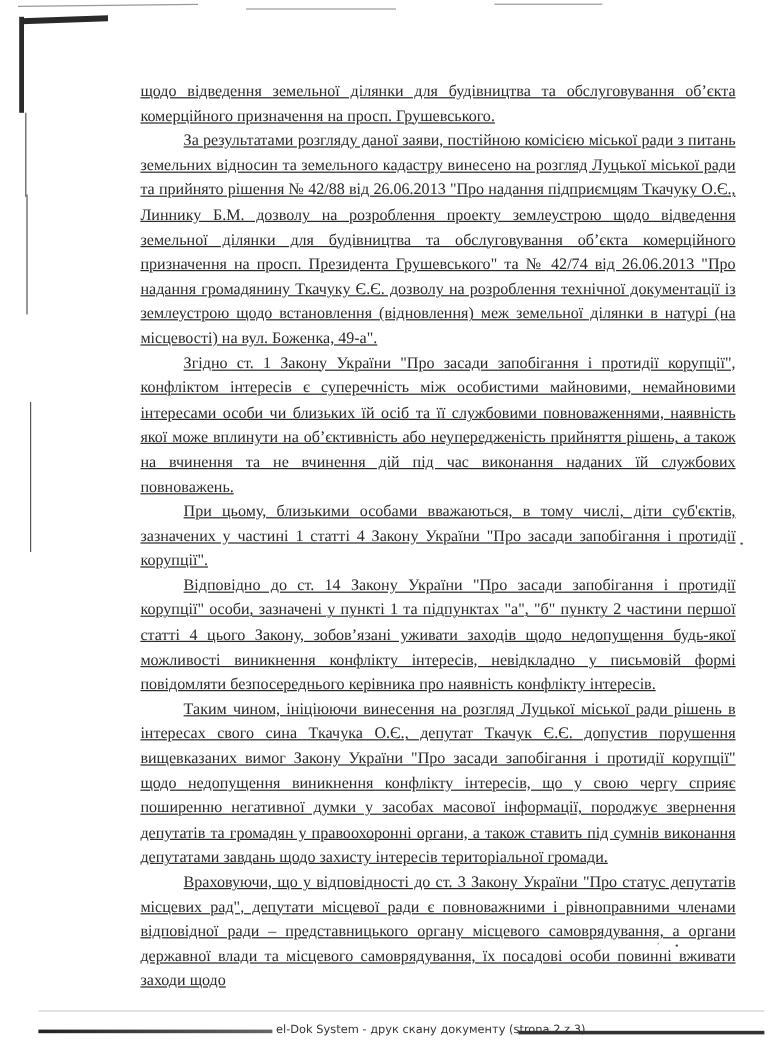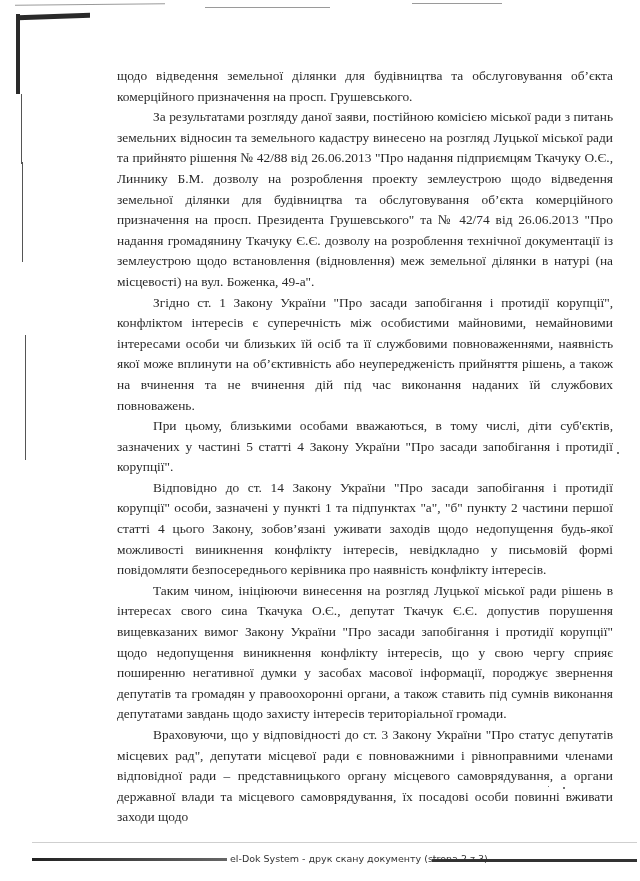--- a/index.html
+++ b/index.html
@@ -47,20 +47,21 @@
       left: 117px;
       top: 66px;
       width: 496px;
       font-size: 13.4px;
       line-height: 20.6px;
       text-align: justify;
     }
     .page-body p {
       margin: 0;
       text-indent: 36px;
+      text-decoration: underline;
     }
     .page-body p.no-indent {
       text-indent: 0;
     }
     .footer-rule {
       position: absolute;
       left: 32px;
       top: 842px;
       width: 605px;
       height: 1px;
@@ -120,21 +121,21 @@
 <div class="margin-line" style="left:22px; top:162px; height:100px;"></div>
 <div class="margin-line" style="left:25px; top:335px; height:125px;"></div>
 <div class="speck" style="left:617px; top:452px;"></div>
 <div class="speck" style="left:563px; top:787px;"></div>
 <div class="speck" style="left:548px; top:786px; width:1px; height:1px;"></div>
 
 <div class="page-body">
   <p class="no-indent">щодо відведення земельної ділянки для будівництва та обслуговування об’єкта комерційного призначення на просп. Грушевського.</p>
   <p>За результатами розгляду даної заяви, постійною комісією міської ради з питань земельних відносин та земельного кадастру винесено на розгляд Луцької міської ради та прийнято рішення № 42/88 від 26.06.2013 "Про надання підприємцям Ткачуку О.Є., Линнику Б.М. дозволу на розроблення проекту землеустрою щодо відведення земельної ділянки для будівництва та обслуговування об’єкта комерційного призначення на просп. Президента Грушевського" та № 42/74 від 26.06.2013 "Про надання громадянину Ткачуку Є.Є. дозволу на розроблення технічної документації із землеустрою щодо встановлення (відновлення) меж земельної ділянки в натурі (на місцевості) на вул. Боженка, 49-а".</p>
   <p>Згідно ст. 1 Закону України "Про засади запобігання і протидії корупції", конфліктом інтересів є суперечність між особистими майновими, немайновими інтересами особи чи близьких їй осіб та її службовими повноваженнями, наявність якої може вплинути на об’єктивність або неупередженість прийняття рішень, а також на вчинення та не вчинення дій під час виконання наданих їй службових повноважень.</p>
-  <p>При цьому, близькими особами вважаються, в тому числі, діти суб'єктів, зазначених у частині 5 статті 4 Закону України "Про засади запобігання і протидії корупції".</p>
+  <p>При цьому, близькими особами вважаються, в тому числі, діти суб'єктів, зазначених у частині 1 статті 4 Закону України "Про засади запобігання і протидії корупції".</p>
   <p>Відповідно до ст. 14 Закону України "Про засади запобігання і протидії корупції" особи, зазначені у пункті 1 та підпунктах "а", "б" пункту 2 частини першої статті 4 цього Закону, зобов’язані уживати заходів щодо недопущення будь-якої можливості виникнення конфлікту інтересів, невідкладно у письмовій формі повідомляти безпосереднього керівника про наявність конфлікту інтересів.</p>
   <p>Таким чином, ініціюючи винесення на розгляд Луцької міської ради рішень в інтересах свого сина Ткачука О.Є., депутат Ткачук Є.Є. допустив порушення вищевказаних вимог Закону України "Про засади запобігання і протидії корупції" щодо недопущення виникнення конфлікту інтересів, що у свою чергу сприяє поширенню негативної думки у засобах масової інформації, породжує звернення депутатів та громадян у правоохоронні органи, а також ставить під сумнів виконання депутатами завдань щодо захисту інтересів територіальної громади.</p>
   <p>Враховуючи, що у відповідності до ст. 3 Закону України "Про статус депутатів місцевих рад", депутати місцевої ради є повноважними і рівноправними членами відповідної ради – представницького органу місцевого самоврядування, а органи державної влади та місцевого самоврядування, їх посадові особи повинні вживати заходи щодо</p>
 </div>
 
 <div class="footer-rule"></div>
 <div class="footer-bar">
   <div class="bar-left"></div>
   <span class="footer-text">el-Dok System - друк скану документу (strona 2 z 3)</span>
   <div class="bar-right"></div>

